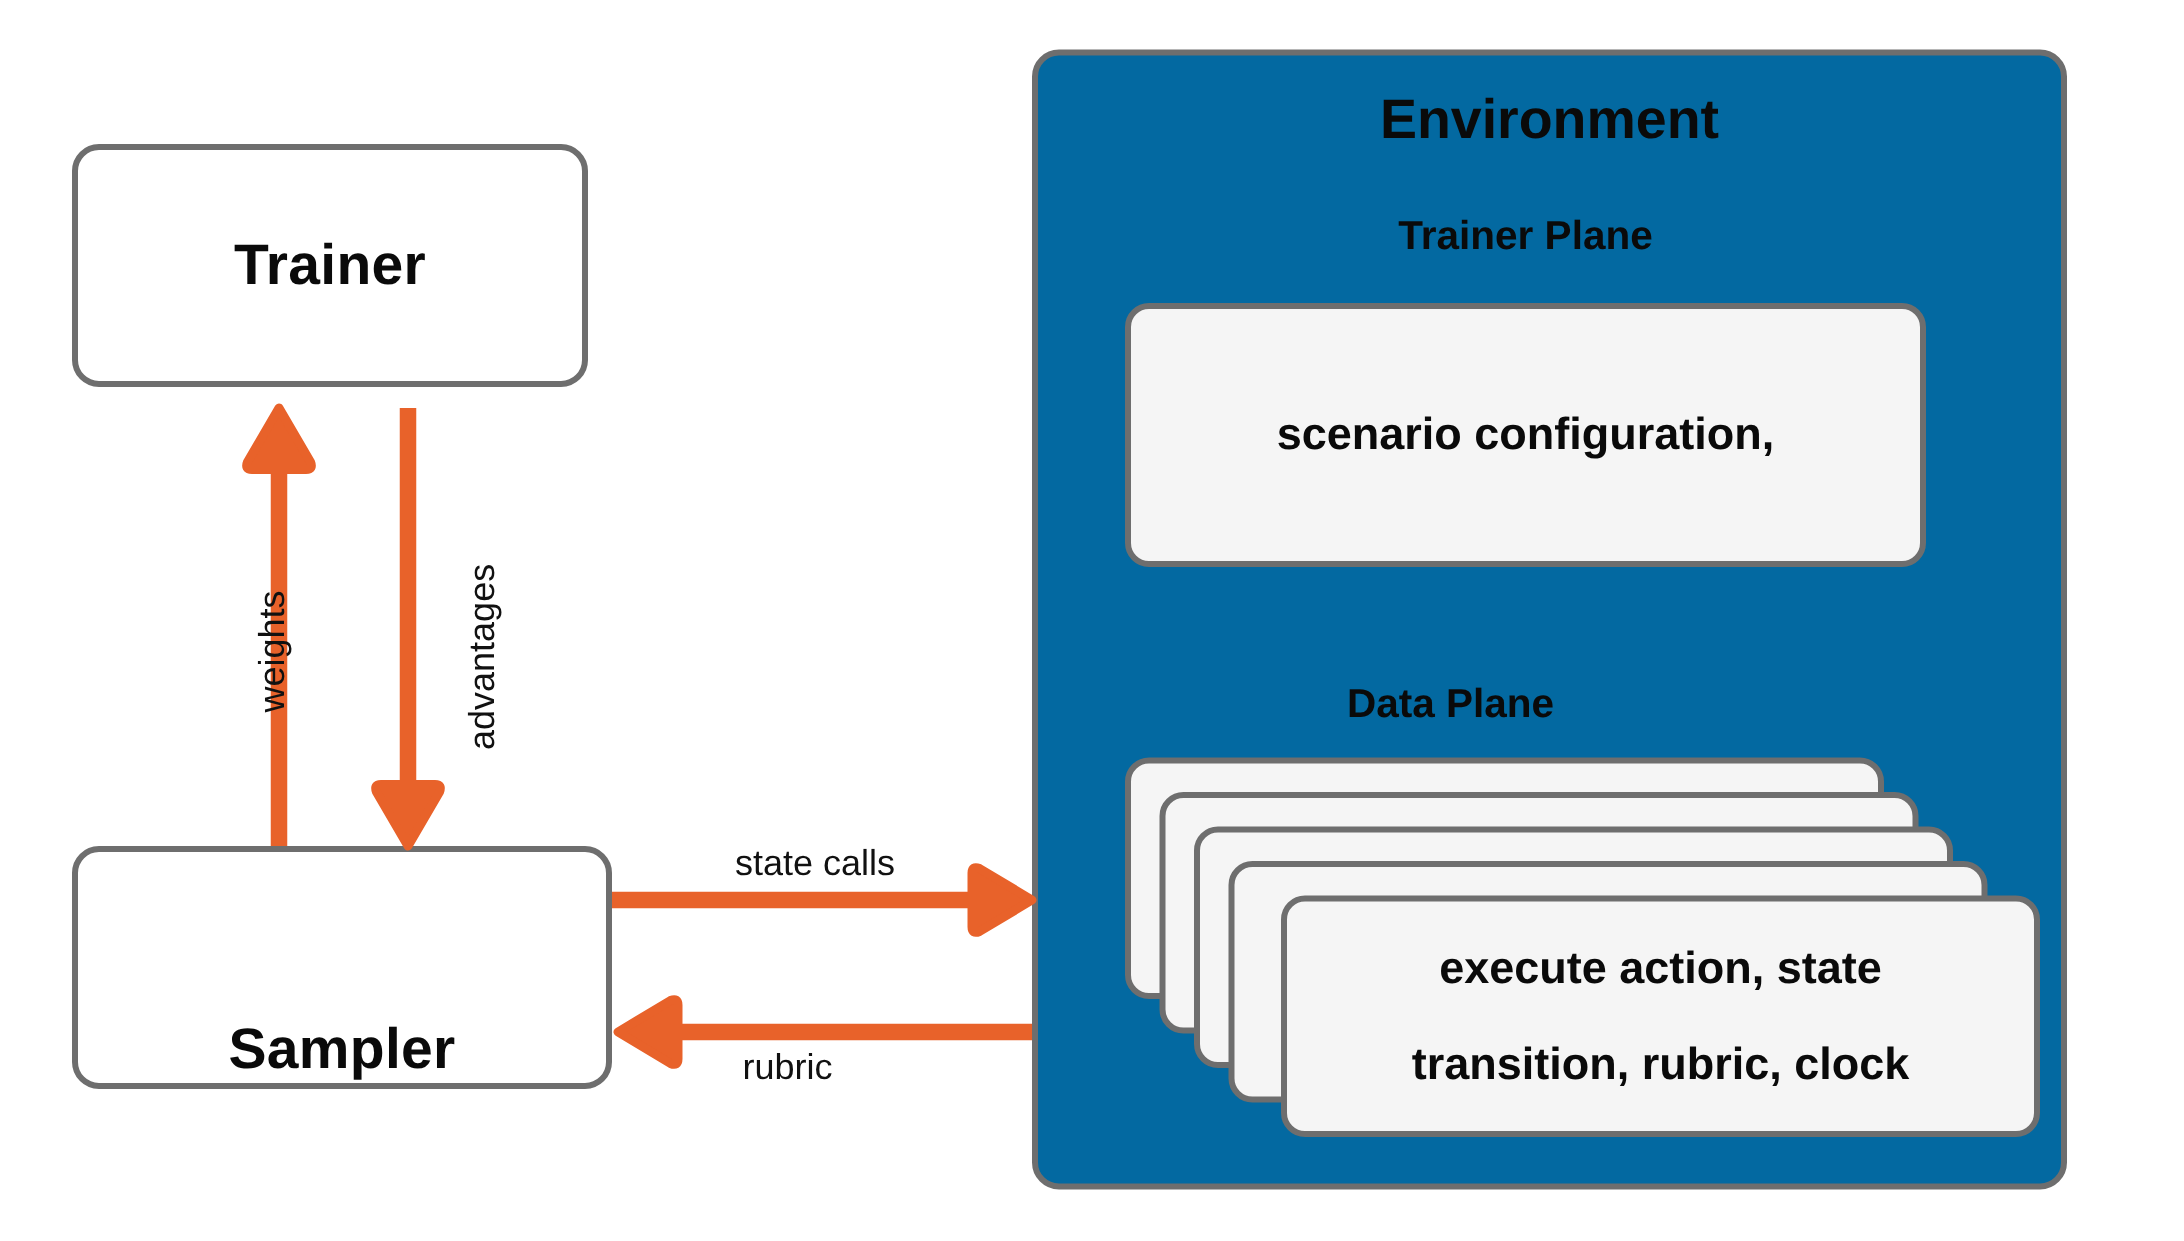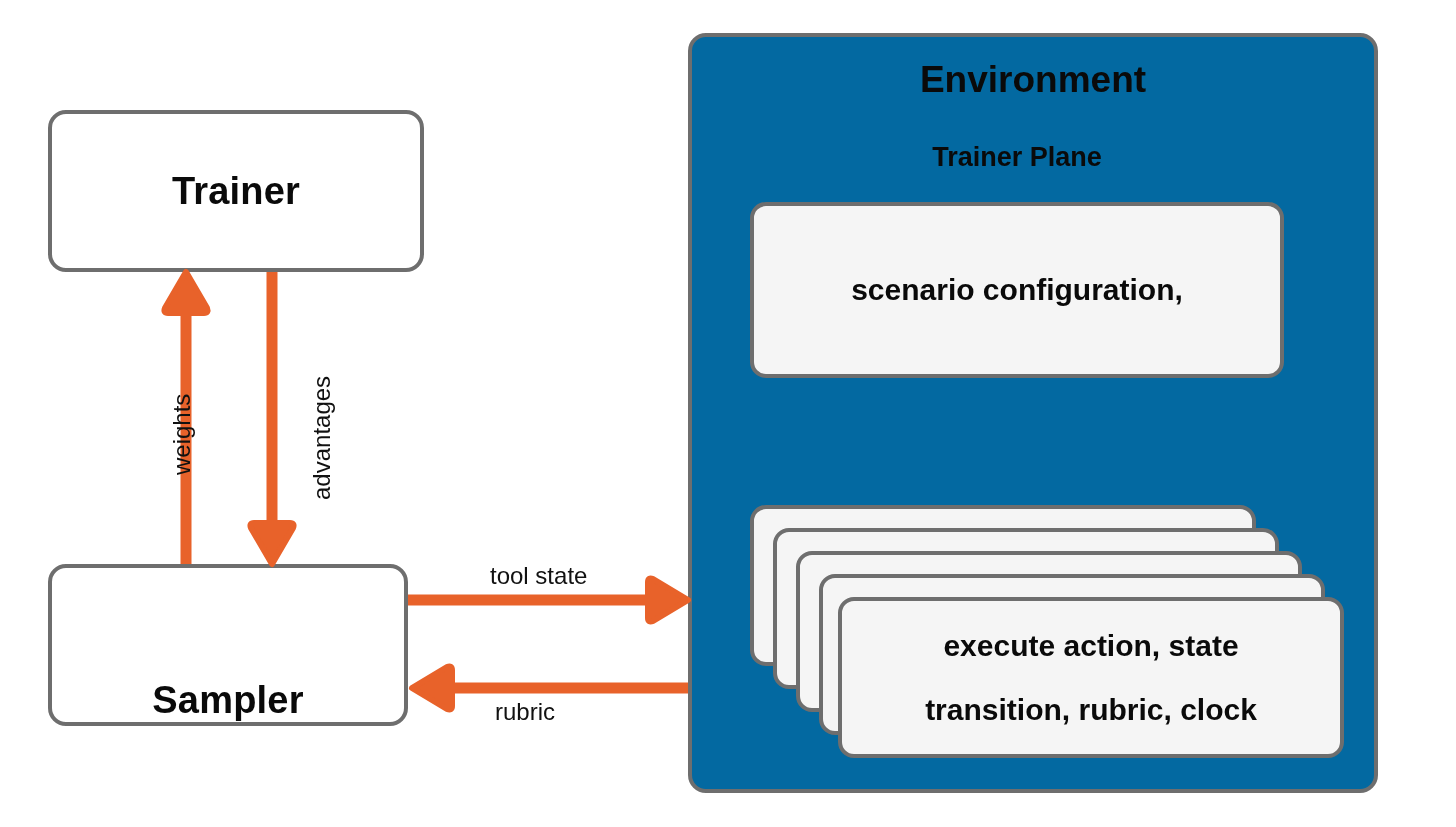--- a/index.html
+++ b/index.html
@@ -33,21 +33,21 @@
   }
   .node-label {
     font-size: 38px;
     font-weight: 700;
     color: #0a0a0a;
     letter-spacing: 0.2px;
     white-space: nowrap;
   }
 
   
-  #trainer-box { left: 48px; top: 110px; width: 376px; height: 162px; }
+  #trainer-box { left: 48px; top: 96px; width: 344px; height: 162px; }
   #sampler-box { left: 48px; top: 564px; width: 360px; height: 162px; align-items: flex-end; }
 
   
   #environment-panel {
     position: absolute;
     left: 688px;
     top: 33px;
     width: 690px;
     height: 760px;
     box-sizing: border-box;
@@ -117,21 +117,21 @@
     height: 161px;
     border: 4px solid #6e6e6e;
     border-radius: 16px;
     background: #f5f5f5;
   }
   .stack-card.s0 { left: 0px;  top: 0px;  z-index: 1; }
   .stack-card.s1 { left: 23px; top: 23px; z-index: 2; }
   .stack-card.s2 { left: 46px; top: 46px; z-index: 3; }
   .stack-card.s3 { left: 69px; top: 69px; z-index: 4; }
   .stack-card.s4 {
-    left: 88px; top: 92px; z-index: 5;
+    left: 104px; top: 92px; z-index: 5;
     display: flex; flex-direction: column;
     align-items: center; justify-content: center;
   }
   .stack-card.s4 .line {
     font-size: 30px;
     font-weight: 600;
     color: #0a0a0a;
     line-height: 1.0;
     white-space: nowrap;
   }
@@ -179,20 +179,21 @@
   <div id="environment-panel">
 
     <div id="environment-title">Environment</div>
 
     <div class="plane-title" id="control-plane-title">Trainer Plane</div>
 
     <div class="content-card" id="control-plane-card">
       <span class="line">scenario configuration,</span>
     </div>
 
+    <div class="plane-title" id="data-plane-title">Data Plane</div>
 
     <div id="data-plane-stack">
       <div class="stack-card s0"></div>
       <div class="stack-card s1"></div>
       <div class="stack-card s2"></div>
       <div class="stack-card s3"></div>
       <div class="stack-card s4">
         <span class="line">execute action, state</span>
         <span class="line">transition, rubric, clock</span>
       </div>
@@ -220,17 +221,17 @@
     <g>
       <line x1="688" y1="688" x2="445" y2="688" stroke="#e8622a" stroke-width="11" stroke-linecap="butt"></line>
       <path d="M 412 688 L 447 667 Q 452 665 452 670 L 452 706 Q 452 711 447 709 Z" fill="#e8622a" stroke="#e8622a" stroke-width="6" stroke-linejoin="round"></path>
     </g>
   </svg>
 
   <div class="edge-label vertical" id="label-weights">weights</div>
 
   <div class="edge-label vertical" id="label-advantages">advantages</div>
 
-  <div class="edge-label" id="label-toolcalls">tool state</div>
+  <div class="edge-label" id="label-toolcalls">state calls</div>
 
   <div class="edge-label" id="label-rewards">rubric</div>
 
 </div>
 
 </body></html>

